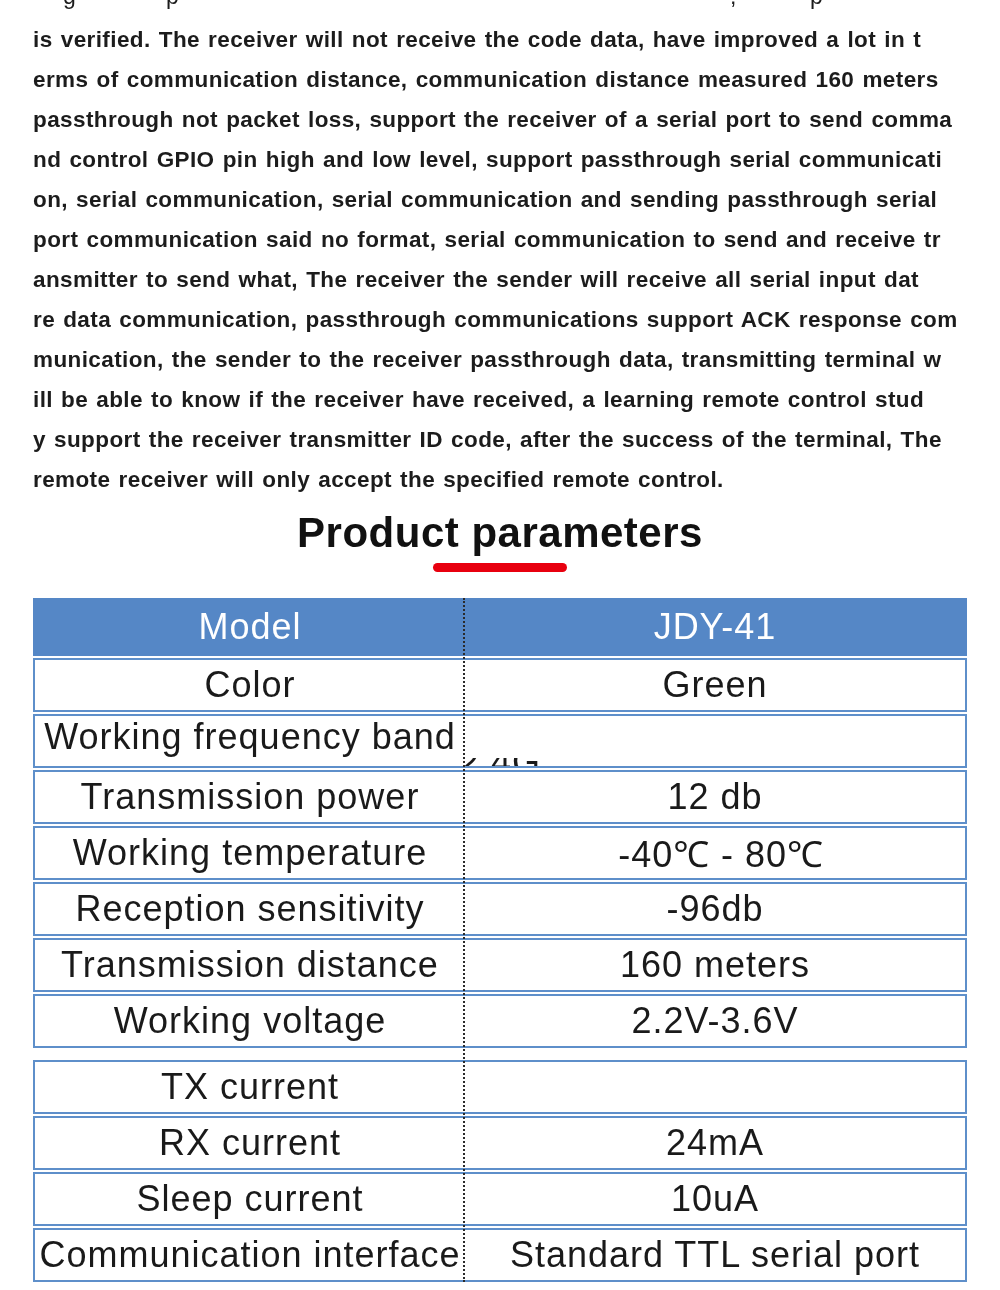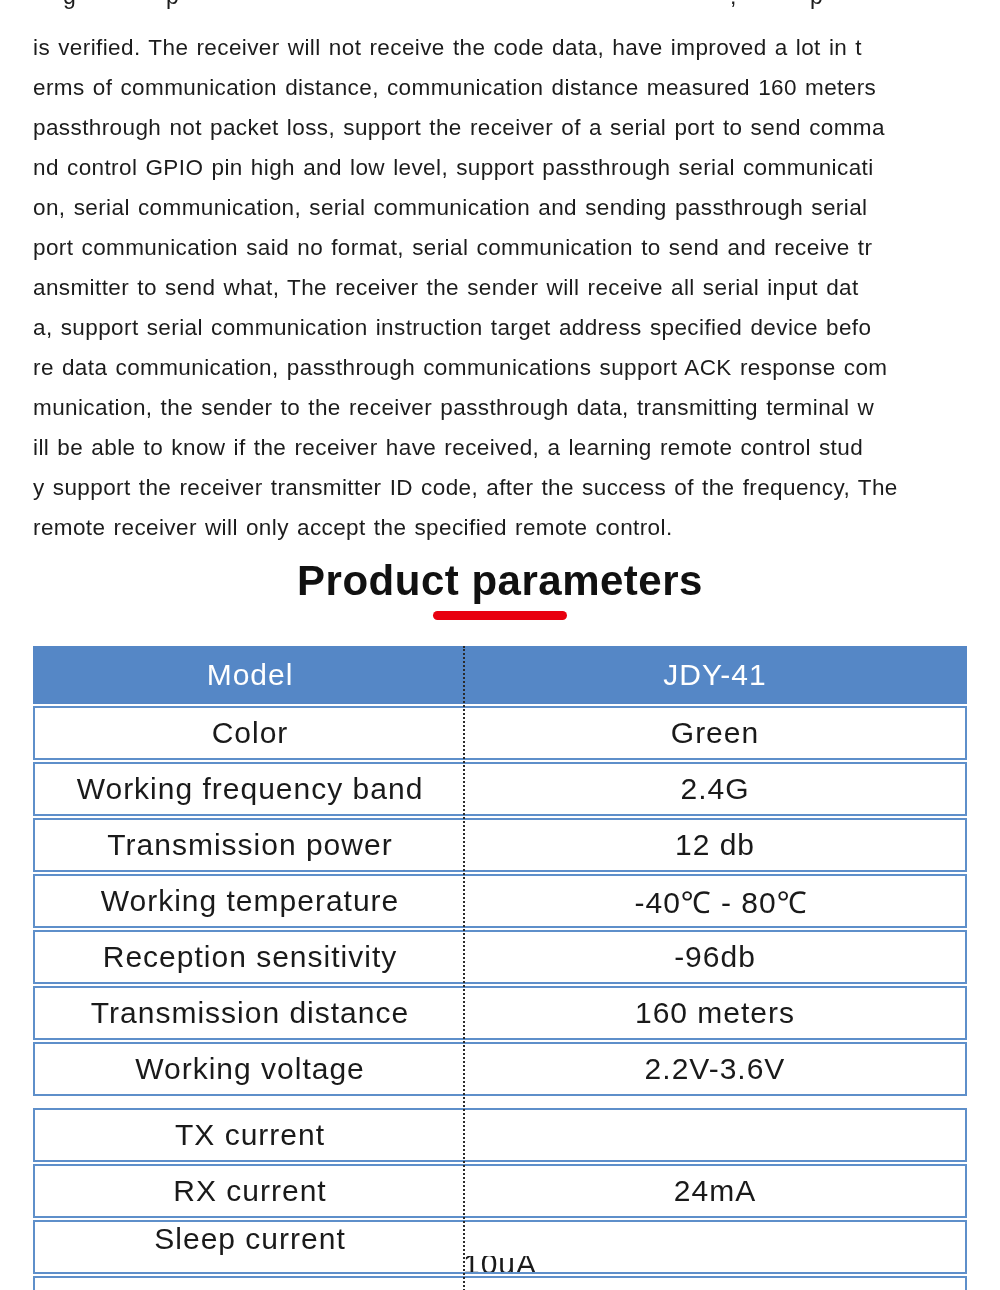--- a/index.html
+++ b/index.html
@@ -26,21 +26,22 @@
     position: absolute;
     top: -17px;
     font-size: 23px;
     color: #1c1c1c;
   }
 
   
   .paragraph {
     padding-left: 33px;
     padding-right: 20px;
-    margin-top: 16px;
+    margin-top: 8px;
+    font-weight: bold;
   }
   .pline {
     font-size: 22.5px;
     line-height: 40px;
     letter-spacing: 0.4px;
     word-spacing: 1.5px;
     white-space: nowrap;
     color: #1c1c1c;
   }
 
@@ -77,21 +78,21 @@
   .row.thead {
     height: 54px;
     background: #5587c6;
     border-color: #5587c6;
     margin-top: 0;
   }
   .cell {
     display: flex;
     align-items: center;
     justify-content: center;
-    font-size: 30px;
+    font-size: 36px;
     letter-spacing: 1px;
     color: #1a1a1a;
     overflow: hidden;
   }
   .c1 { width: 430px; flex: none; }
   .c2 { flex: 1; }
   .thead .cell { color: #ffffff; }
 
   .dotted-divider {
     position: absolute;
@@ -116,43 +117,42 @@
     </div>
 
   <div class="paragraph" id="paragraph">
       <div class="pline">is verified. The receiver will not receive the code data, have improved a lot in t</div>
       <div class="pline">erms of communication distance, communication distance measured 160 meters</div>
       <div class="pline">passthrough not packet loss, support the receiver of a serial port to send comma</div>
       <div class="pline">nd control GPIO pin high and low level, support passthrough serial communicati</div>
       <div class="pline">on, serial communication, serial communication and sending passthrough serial</div>
       <div class="pline">port communication said no format, serial communication to send and receive tr</div>
       <div class="pline">ansmitter to send what, The receiver the sender will receive all serial input dat</div>
-      <div class="pline">a, support serial communication instruction target address specified device befo</div>
       <div class="pline">re data communication, passthrough communications support ACK response com</div>
       <div class="pline">munication, the sender to the receiver passthrough data, transmitting terminal w</div>
       <div class="pline">ill be able to know if the receiver have received, a learning remote control stud</div>
-      <div class="pline">y support the receiver transmitter ID code, after the success of the frequency, The</div>
+      <div class="pline">y support the receiver transmitter ID code, after the success of the terminal, The</div>
       <div class="pline">remote receiver will only accept the specified remote control.</div>
     </div>
 
   <h1 class="heading">Product parameters</h1>
   <div class="red-underline" id="underline" style="background: rgb(232, 0, 15);"></div>
 
   <div class="spec-table" id="spec-table">
     <div class="row thead" id="thead-row" style="background: rgb(85, 135, 198); border-color: rgb(85, 135, 198);">
       <div class="cell c1">Model</div>
       <div class="cell c2">JDY-41</div>
     </div>
     <div id="table-body">
   <div class="row" style="border-color: rgb(94, 143, 202);">
     <div class="cell c1">Color</div>
     <div class="cell c2">Green</div>
   </div>
 
-  <div class="row" style="border-color: rgb(94, 143, 202);">
+  <div class="row" style="border-color: rgb(94, 143, 202); flex-direction: column;">
     <div class="cell c1">Working frequency band</div>
     <div class="cell c2">2.4G</div>
   </div>
 
   <div class="row" style="border-color: rgb(94, 143, 202);">
     <div class="cell c1">Transmission power</div>
     <div class="cell c2">12 db</div>
   </div>
 
   <div class="row" style="border-color: rgb(94, 143, 202); gap: 12px;">
@@ -177,21 +177,21 @@
 
   <div class="row" style="border-color: rgb(94, 143, 202); margin-top: 12px;">
     <div class="cell c1">TX current</div>
   </div>
 
   <div class="row" style="border-color: rgb(94, 143, 202);">
     <div class="cell c1">RX current</div>
     <div class="cell c2">24mA</div>
   </div>
 
-  <div class="row" style="border-color: rgb(94, 143, 202); flex-direction: column;">
+  <div class="row" style="border-color: rgb(94, 143, 202);">
     <div class="cell c1">Sleep current</div>
     <div class="cell c2">10uA</div>
   </div>
 
   <div class="row" style="border-color: rgb(94, 143, 202);">
     <div class="cell c1">Communication interface</div>
     <div class="cell c2">Standard TTL serial port</div>
   </div>
 </div>
     <div class="dotted-divider"></div>

